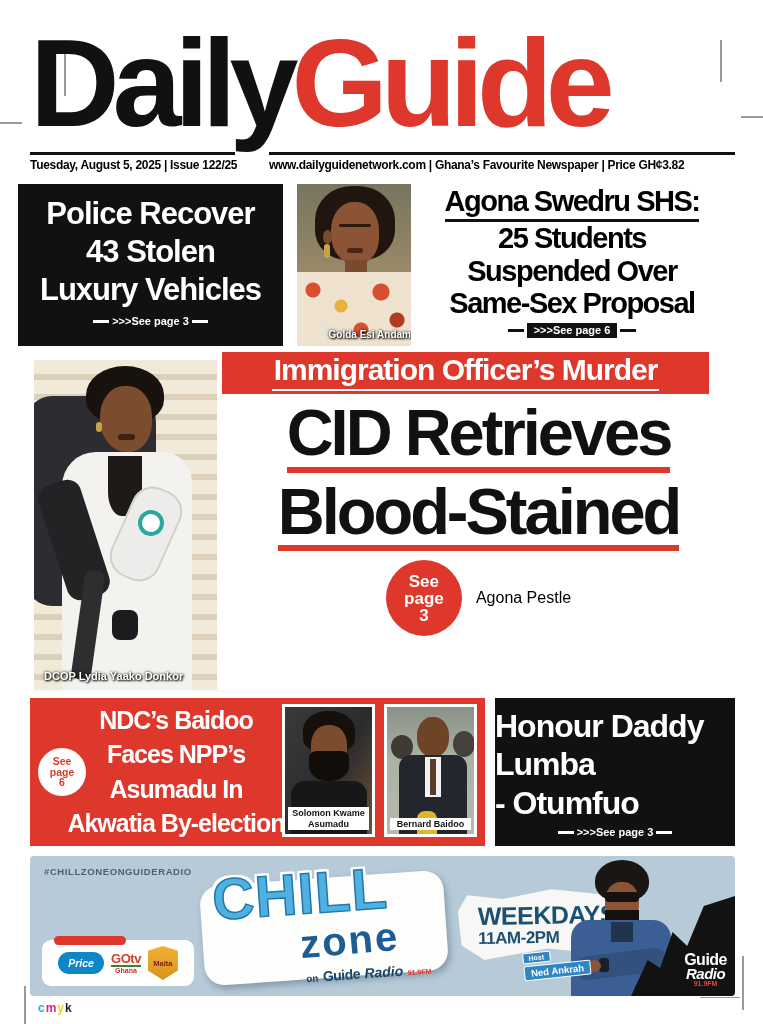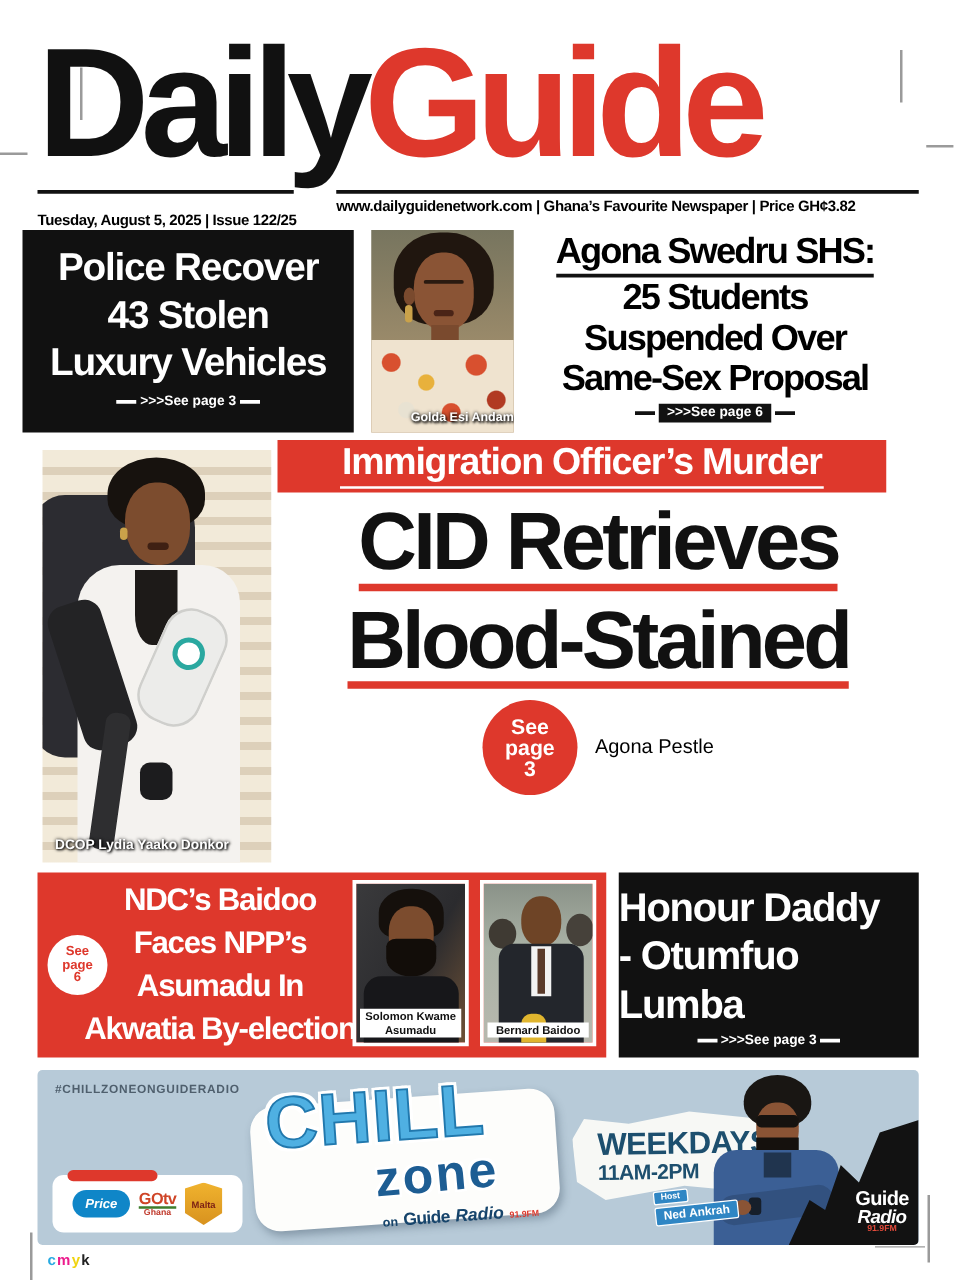--- a/index.html
+++ b/index.html
@@ -15,21 +15,21 @@
 
   
   .mark{position:absolute;background:#9a9a9a;}
 
   
   .masthead{position:absolute;left:30px;top:26px;width:705px;}
   .logo{font-size:124px;font-weight:bold;letter-spacing:-7px;line-height:0.92;white-space:nowrap;}
   .logo-black{color:var(--ink);}
   .logo-red{color:var(--brand-red);}
   .dateline{position:absolute;left:0;top:126px;width:705px;display:flex;}
-  .dateline-left{width:205px;border-top:3px solid var(--ink);padding-top:14px;font-size:12px;font-weight:bold;letter-spacing:-0.3px;white-space:nowrap;}
+  .dateline-left{width:205px;border-top:3px solid var(--ink);padding-top:3px;font-size:12px;font-weight:bold;letter-spacing:-0.3px;white-space:nowrap;}
   .dateline-right{flex:1;margin-left:34px;border-top:3px solid var(--ink);padding-top:3px;font-size:12px;font-weight:bold;letter-spacing:-0.3px;text-align:left;white-space:nowrap;}
 
   
   .tag{display:flex;align-items:center;justify-content:center;gap:3px;}
   .tag .dash{width:16px;height:3px;background:#fff;}
   .tag .tag-text{font-size:11px;font-weight:bold;color:#fff;white-space:nowrap;}
   .tag.dark .dash{background:var(--ink);}
   .tag.dark .tag-text{background:var(--ink);padding:1px 7px 2px;}
 
   
@@ -296,22 +296,22 @@
           <div class="shape b-shirt"></div>
           <div class="shape b-tie"></div>
           <div class="shape b-mic"></div>
           <figcaption class="cap">Bernard Baidoo</figcaption>
         </figure>
       </div>
     </div>
 
     <div class="lumba">
       <div class="lumba-line">Honour Daddy</div>
+      <div class="lumba-line">Lumba</div>
       <div class="lumba-line">- Otumfuo</div>
-      <div class="lumba-line">Lumba</div>
       <div class="tag">
         <span class="dash"></span>
         <span class="tag-text">&gt;&gt;&gt;See page 3</span>
         <span class="dash"></span>
       </div>
     </div>
   </section>
 
   <section class="ad">
     <div class="hashtag">#CHILLZONEONGUIDERADIO</div>

